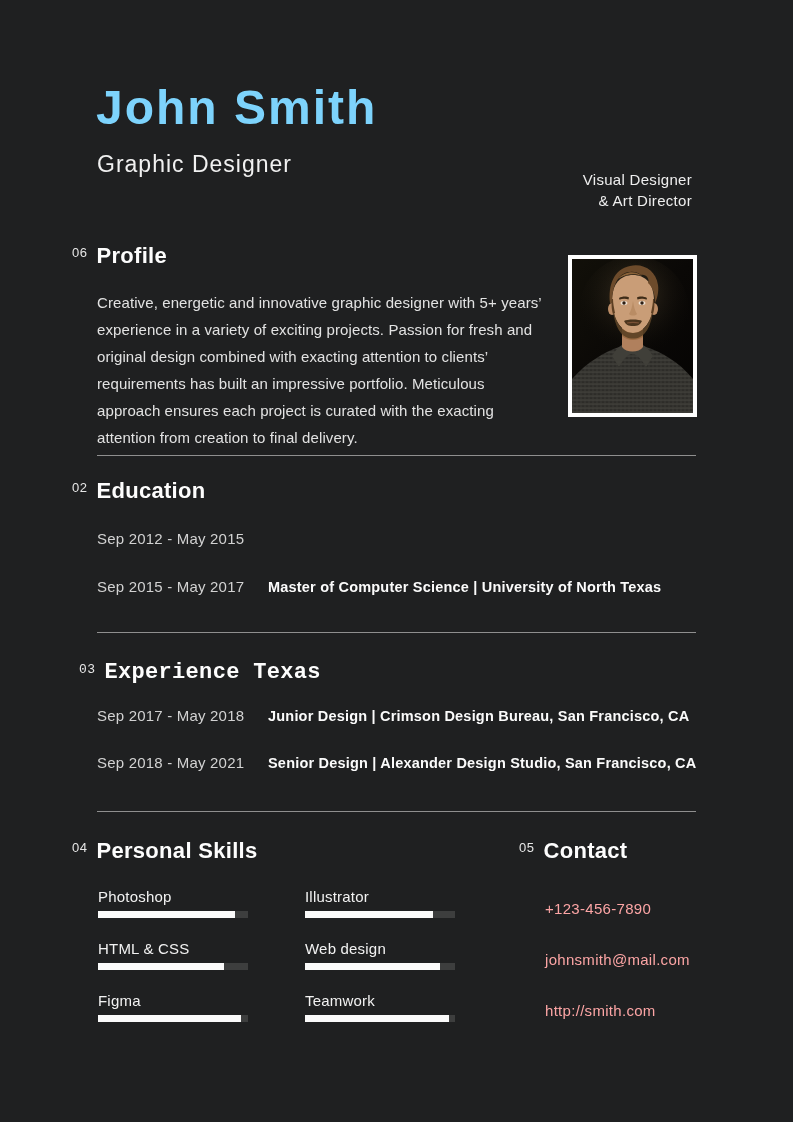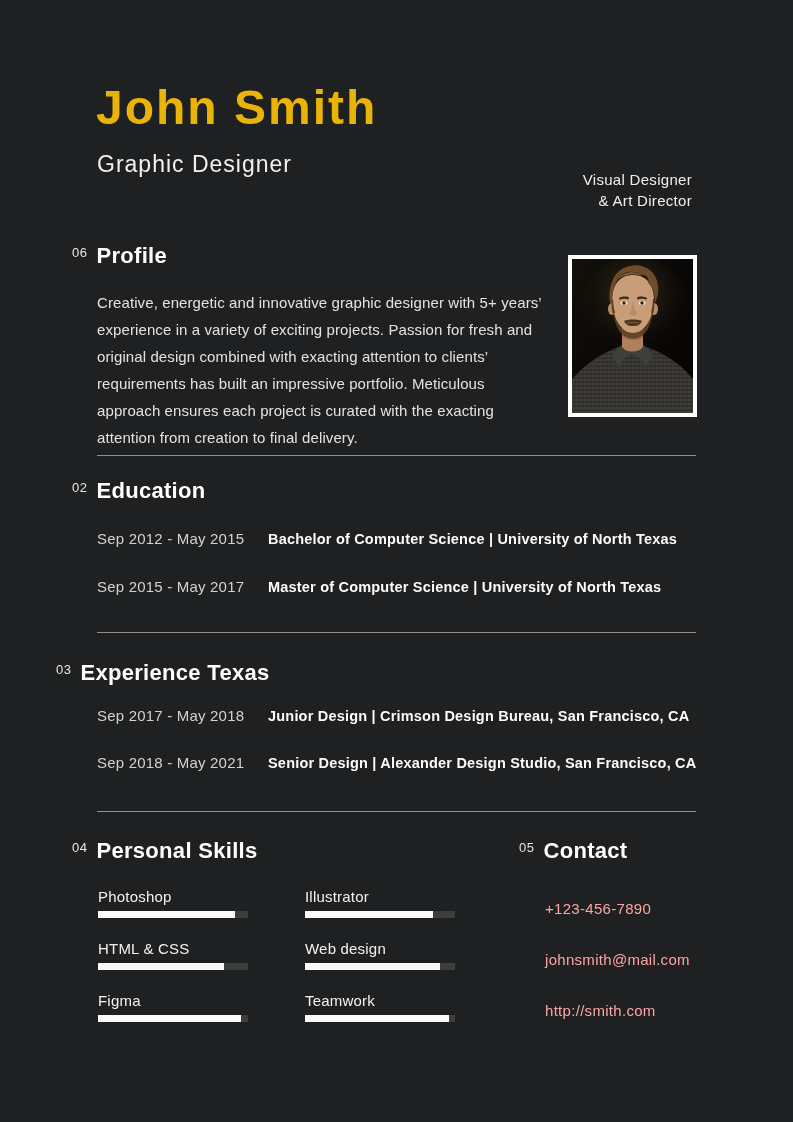--- a/index.html
+++ b/index.html
@@ -10,21 +10,21 @@
     font-family:"Liberation Sans", sans-serif;
     color:#ffffff;
     position:relative;
     overflow:hidden;
   }
   .page { position:absolute; inset:0; background:#1f2021; }
 
   
   .name {
     position:absolute; left:96px; top:80px;
-    font-size:48px; font-weight:700; letter-spacing:2px; color:#eab308;
+    font-size:48px; font-weight:700; letter-spacing:2px; color:#7dd3fc;
     white-space:nowrap;
   }
   .subtitle {
     position:absolute; left:97px; top:151px;
     font-size:23px; font-weight:400; letter-spacing:1px; color:#f1f1f1;
     white-space:nowrap;
   }
   .role {
     position:absolute; right:101px; top:169px;
     text-align:right; font-size:15px; line-height:21px;
@@ -148,30 +148,29 @@
   </div>
 
   <hr class="divider" style="top:455px;">
 
   <div class="sec-head" style="left:72px; top:478px;">
     <span class="sec-num">02</span>
     <span class="sec-title">Education</span>
   </div>
   <div class="row" style="top:530px;">
     <span class="date">Sep 2012 - May 2015</span>
-    <span class="detail">Bachelor of Computer Science | University of North Texas</span>
   </div>
   <div class="row" style="top:578px;">
     <span class="date">Sep 2015 - May 2017</span>
     <span class="detail">Master of Computer Science | University of North Texas</span>
   </div>
 
   <hr class="divider" style="top:632px;">
 
-  <div class="sec-head" style="left:56px; top:660px;">
+  <div class="sec-head" style="left:79px; top:660px;font-family:Liberation Mono, monospace;">
     <span class="sec-num">03</span>
     <span class="sec-title">Experience Texas</span>
   </div>
   <div class="row" style="top:707px;">
     <span class="date">Sep 2017 - May 2018</span>
     <span class="detail">Junior Design | Crimson Design Bureau, San Francisco, CA</span>
   </div>
   <div class="row" style="top:754px;">
     <span class="date">Sep 2018 - May 2021</span>
     <span class="detail">Senior Design | Alexander Design Studio, San Francisco, CA</span>

